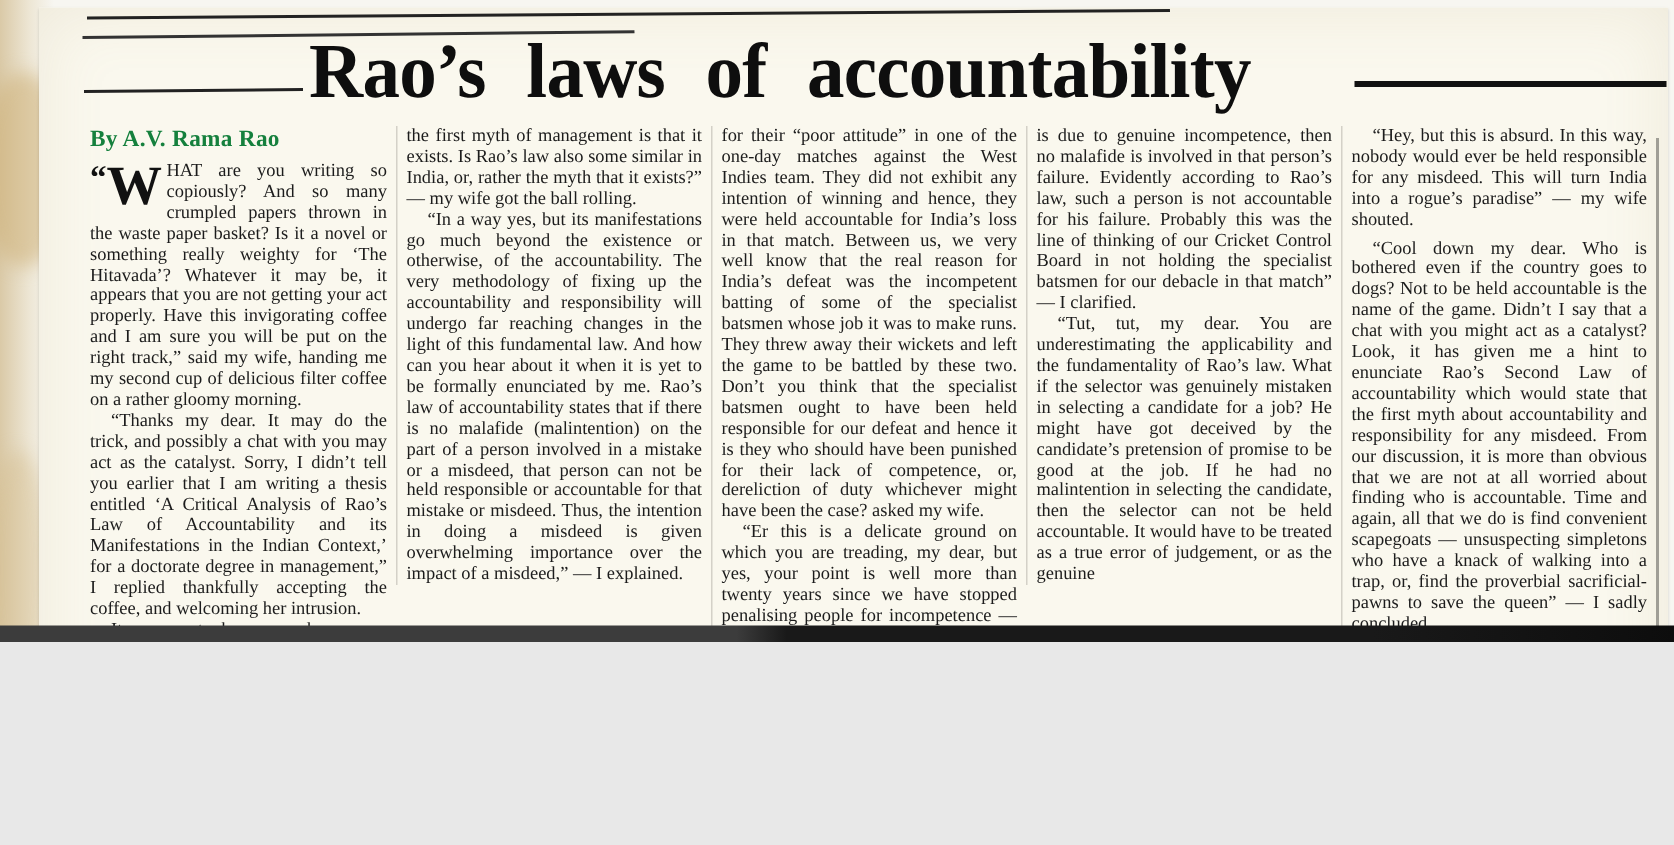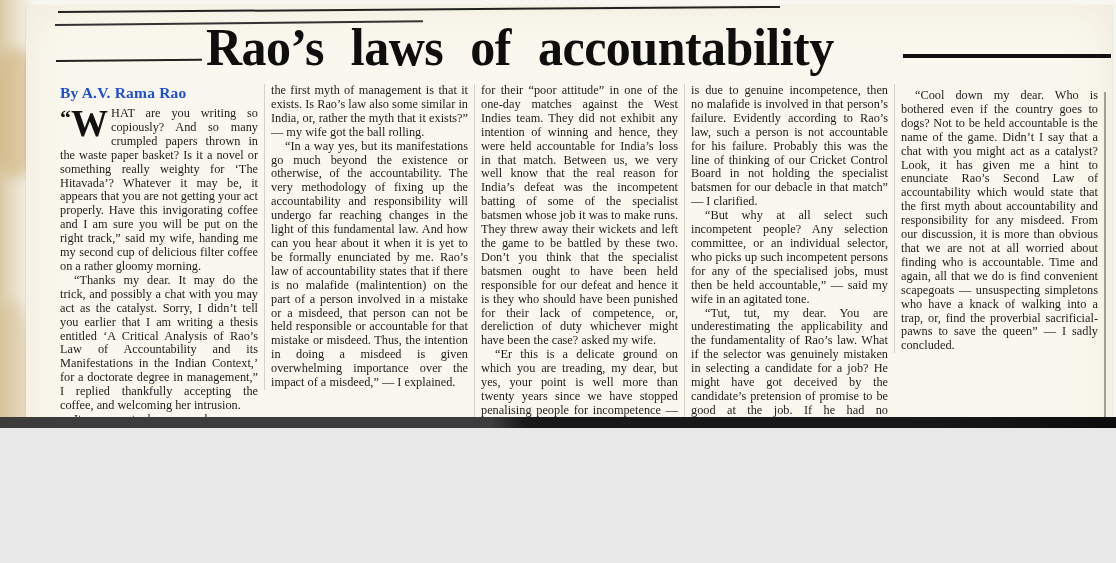--- a/index.html
+++ b/index.html
@@ -26,21 +26,21 @@
   .headline{position:absolute;left:206px;top:18px;margin:0;white-space:nowrap;
     font-size:50px;font-weight:bold;color:#0e0e0e;letter-spacing:-.5px;word-spacing:15px;
     transform:scaleY(1.04);}
   
   .columns{position:absolute;left:54px;top:84px;width:1050px;display:flex;align-items:flex-start;}
   .col{width:210px;box-sizing:border-box;padding:0 6px;}
   .col + .col{border-left:1px solid rgba(40,35,25,.18);}
   .col p{margin:0;text-align:justify;font-size:12.3px;line-height:13.9px;color:#1c1c1c;}
   .col p.indent{text-indent:14px;}
   .col p.gap{margin-top:5px;}
-  .byline{font-weight:bold;font-size:15.5px;color:#1d4ed8;margin:0 0 5px 0;letter-spacing:.2px;}
+  .byline{font-weight:bold;font-size:15.5px;color:#15803d;margin:0 0 5px 0;letter-spacing:.2px;}
   .dc-wrap{float:left;height:27px;margin:1px 3px 0 0;font-weight:bold;color:#111;}
   .oq{font-size:22px;line-height:20px;vertical-align:11px;}
   .dropcap{font-size:37px;line-height:29px;}
   
   .date-note{position:absolute;left:898px;top:508px;font-family:"DejaVu Serif",serif;
     font-style:italic;font-size:34px;color:#2b2b2b;letter-spacing:7px;transform:rotate(-3deg);
     font-weight:normal;}
   
   .bottom-bar{position:absolute;left:0;bottom:0;width:1116px;height:11px;
     background:linear-gradient(to right,#3c3c3c 0%,#3c3c3c 44%,#191919 47%,#191919 82%,#0d0d0d 100%);}
@@ -79,25 +79,25 @@
       <p class="indent">“In a way yes, but its manifestations go much beyond the existence or otherwise, of the accountability. The very methodology of fixing up the accountability and responsibility will undergo far reaching changes in the light of this fundamental law. And how can you hear about it when it is yet to be formally enunciated by me. Rao’s law of accountability states that if there is no malafide (malintention) on the part of a person involved in a mistake or a misdeed, that person can not be held responsible or accountable for that mistake or misdeed. Thus, the intention in doing a misdeed is given overwhelming importance over the impact of a misdeed,” — I explained.</p>
     </div>
 
     <div class="col">
       <p>for their “poor attitude” in one of the one-day matches against the West Indies team. They did not exhibit any intention of winning and hence, they were held accountable for India’s loss in that match. Between us, we very well know that the real reason for India’s defeat was the incompetent batting of some of the specialist batsmen whose job it was to make runs. They threw away their wickets and left the game to be battled by these two. Don’t you think that the specialist batsmen ought to have been held responsible for our defeat and hence it is they who should have been punished for their lack of competence, or, dereliction of duty whichever might have been the case? asked my wife.</p>
       <p class="indent">“Er this is a delicate ground on which you are treading, my dear, but yes, your point is well more than twenty years since we have stopped penalising people for incompetence — particularly the unintentional incompetence. If one fails in doing one’s duty and this failure is not due to deliberate negligence, instead it</p>
     </div>
 
     <div class="col">
       <p>is due to genuine incompetence, then no malafide is involved in that person’s failure. Evidently according to Rao’s law, such a person is not accountable for his failure. Probably this was the line of thinking of our Cricket Control Board in not holding the specialist batsmen for our debacle in that match” — I clarified.</p>
-      <p class="indent">“But why at all select such incompetent people? Any selection committee, or an individual selector, who picks up such incompetent persons for any of the specialised jobs, must then be held accountable,” — said my wife in an agitated tone.</p>
       <p class="indent">“Tut, tut, my dear. You are underestimating the applicability and the fundamentality of Rao’s law. What if the selector was genuinely mistaken in selecting a candidate for a job? He might have got deceived by the candidate’s pretension of promise to be good at the job. If he had no malintention in selecting the candidate, then the selector can not be held accountable. It would have to be treated as a true error of judgement, or as the genuine</p>
     </div>
 
     <div class="col">
+      <p class="indent">“Hey, but this is absurd. In this way, nobody would ever be held responsible for any misdeed. This will turn India into a rogue’s paradise” — my wife shouted.</p>
       <p class="indent gap">“Cool down my dear. Who is bothered even if the country goes to dogs? Not to be held accountable is the name of the game. Didn’t I say that a chat with you might act as a catalyst? Look, it has given me a hint to enunciate Rao’s Second Law of accountability which would state that the first myth about accountability and responsibility for any misdeed. From our discussion, it is more than obvious that we are not at all worried about finding who is accountable. Time and again, all that we do is find convenient scapegoats — unsuspecting simpletons who have a knack of walking into a trap, or, find the proverbial sacrificial-pawns to save the queen” — I sadly concluded.</p>
     </div>
 
   </div>
 
   <div class="date-note">1-1-95</div>
   <div class="bottom-bar"></div>
 
 </div>
 

